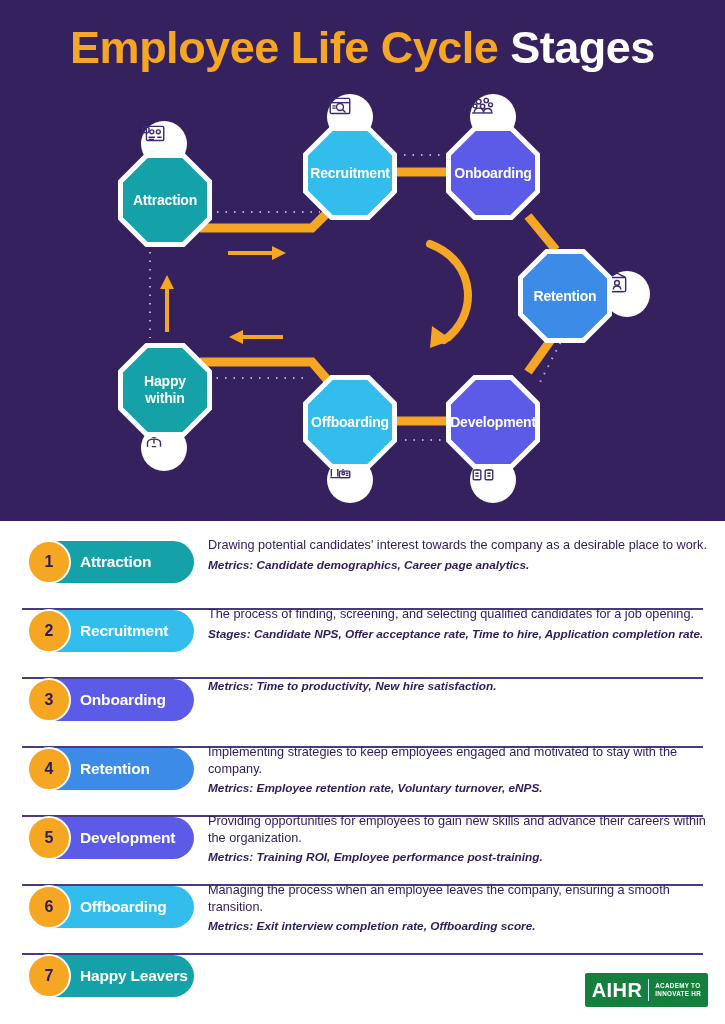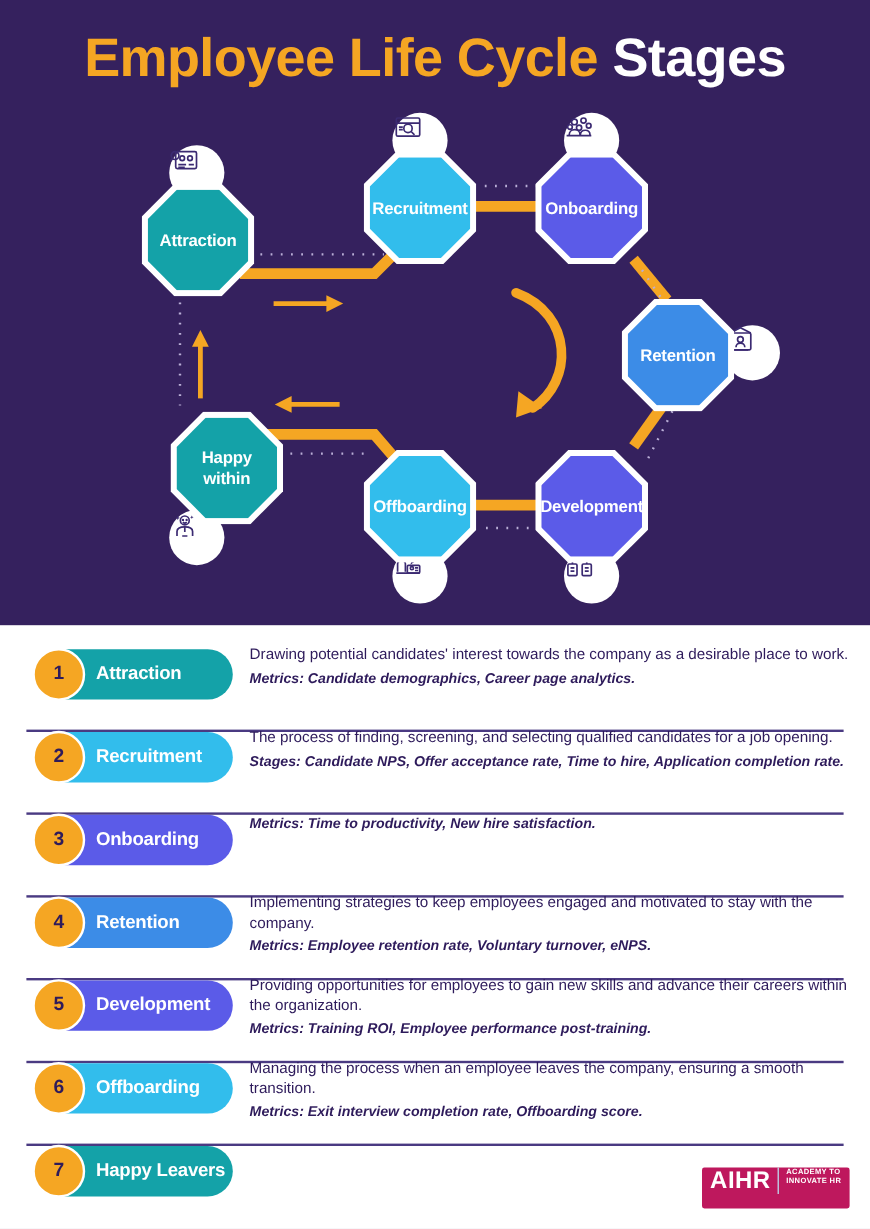--- a/index.html
+++ b/index.html
@@ -82,22 +82,22 @@
   }
   .metrics {
     display:block; margin-top:3px;
     font-style:italic; font-weight:bold; font-size:11.8px;
     color:#2E1B5B;
   }
 
   
   #logo {
     position:absolute; right:17px; bottom:17px;
-    height:34px; background:#be185d;
-    display:flex; padding:0 7px;
+    height:34px; background:#15803d;
+    display:flex; align-items:center; padding:0 7px;
     border-radius:2px;
   }
   #logo .lw { color:#fff; font-weight:bold; font-size:20px; letter-spacing:0.4px; }
   #logo .sep { width:1px; height:22px; background:#bfe8fa; margin:0 6px; }
   #logo .ls { color:#fff; font-size:6.3px; font-weight:bold; line-height:8px; letter-spacing:0.3px; }
 </style>
 </head>
 <body>
 
 <div id="hero">
@@ -241,21 +241,21 @@
         <circle cx="7" cy="6" r="2"></circle>
         <path d="M4 18v-6c0-1.6 1.3-2.6 3-2.6s3 1 3 2.6v6"></path>
         <ellipse cx="17.5" cy="6" rx="4.2" ry="3.2"></ellipse>
         <path d="M15.6 9 L15 11 L17 9.6"></path>
         <rect x="11.5" y="13" width="9.5" height="6" rx="0.8"></rect>
         <circle cx="15" cy="15.2" r="1.2"></circle>
         <path d="M17.4 15h2.4M17.4 17h2.4M3 19h18"></path>
       </svg>
     </div>
 
-    <div class="node" style="left:118px; top:343px; width:94px; height:94px;margin-left:24px;">
+    <div class="node" style="left:118px; top:343px; width:94px; height:94px;">
       <div class="oct"></div>
       <div class="oct-in" style="background:#14A2A8;"></div>
       <span class="lbl"><span>Happy</span><br><span>within</span></span>
     </div>
     <div class="bub" style="left:141px; top:425px;">
       <svg width="26" height="26" viewBox="0 0 24 24" fill="none" stroke="#3B2A72" stroke-width="1.3">
         <circle cx="12" cy="8" r="3.4"></circle>
         <path d="M10.6 7.6h.01M13.4 7.6h.01" stroke-width="1.8" stroke-linecap="round"></path>
         <path d="M10.5 9.4c.9.9 2.1.9 3 0"></path>
         <path d="M6 20v-3.4C6 14.2 8.6 13 12 13s6 1.2 6 3.6V20"></path>

